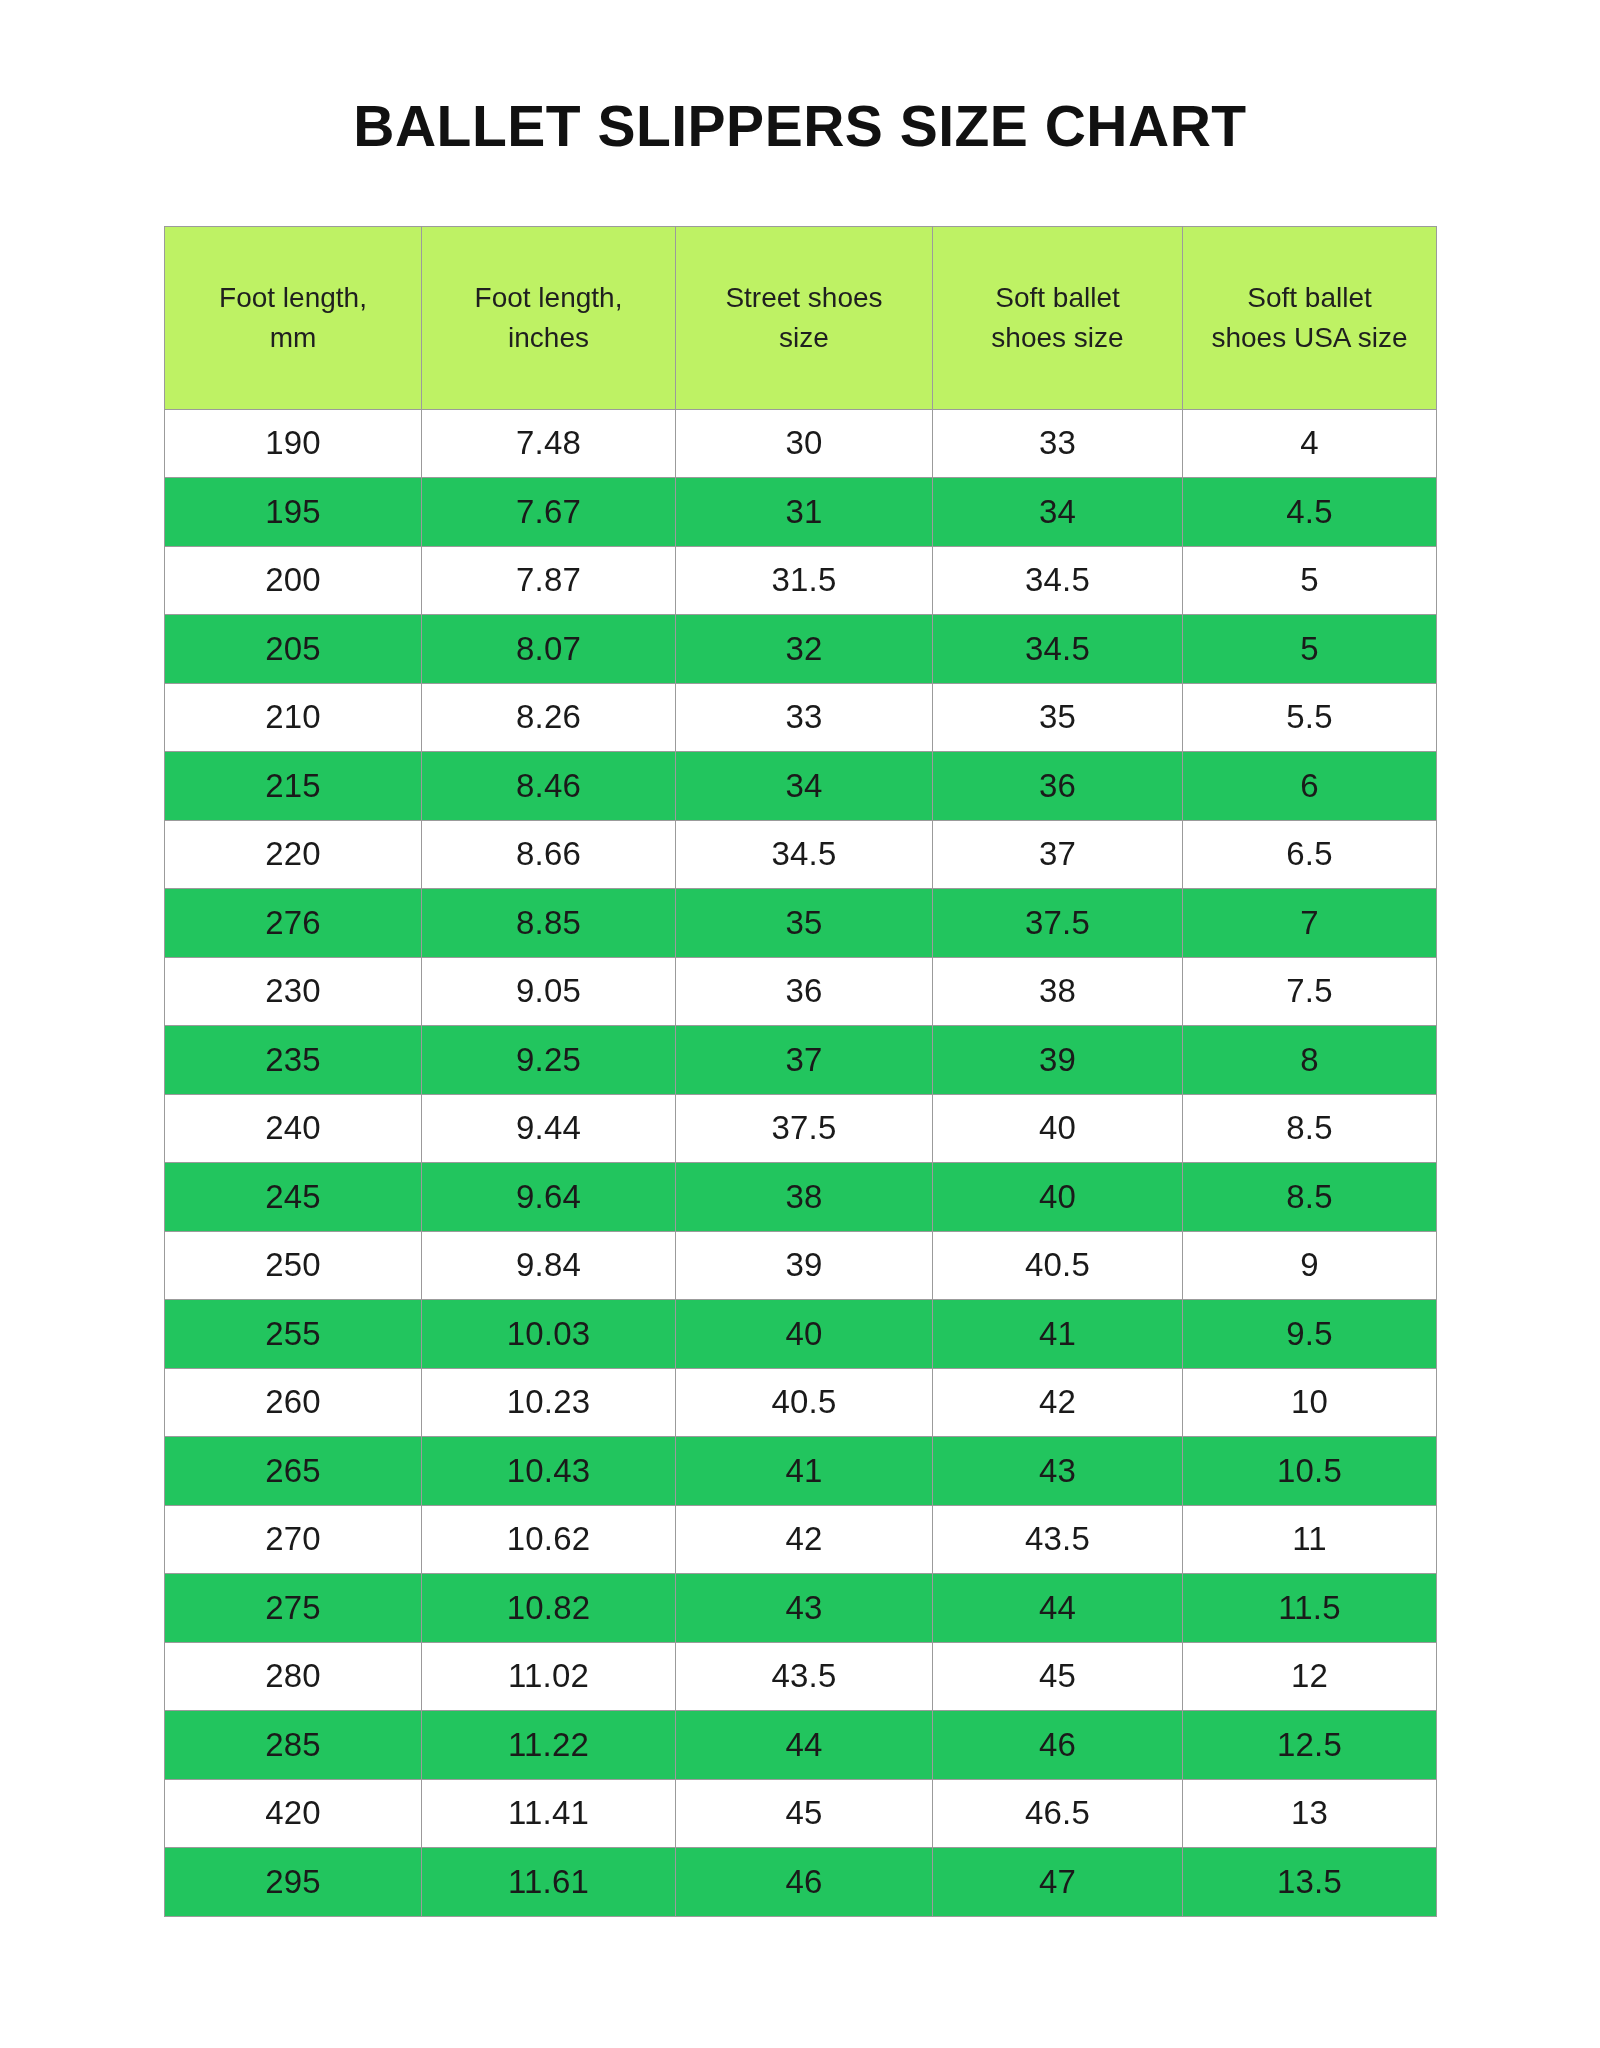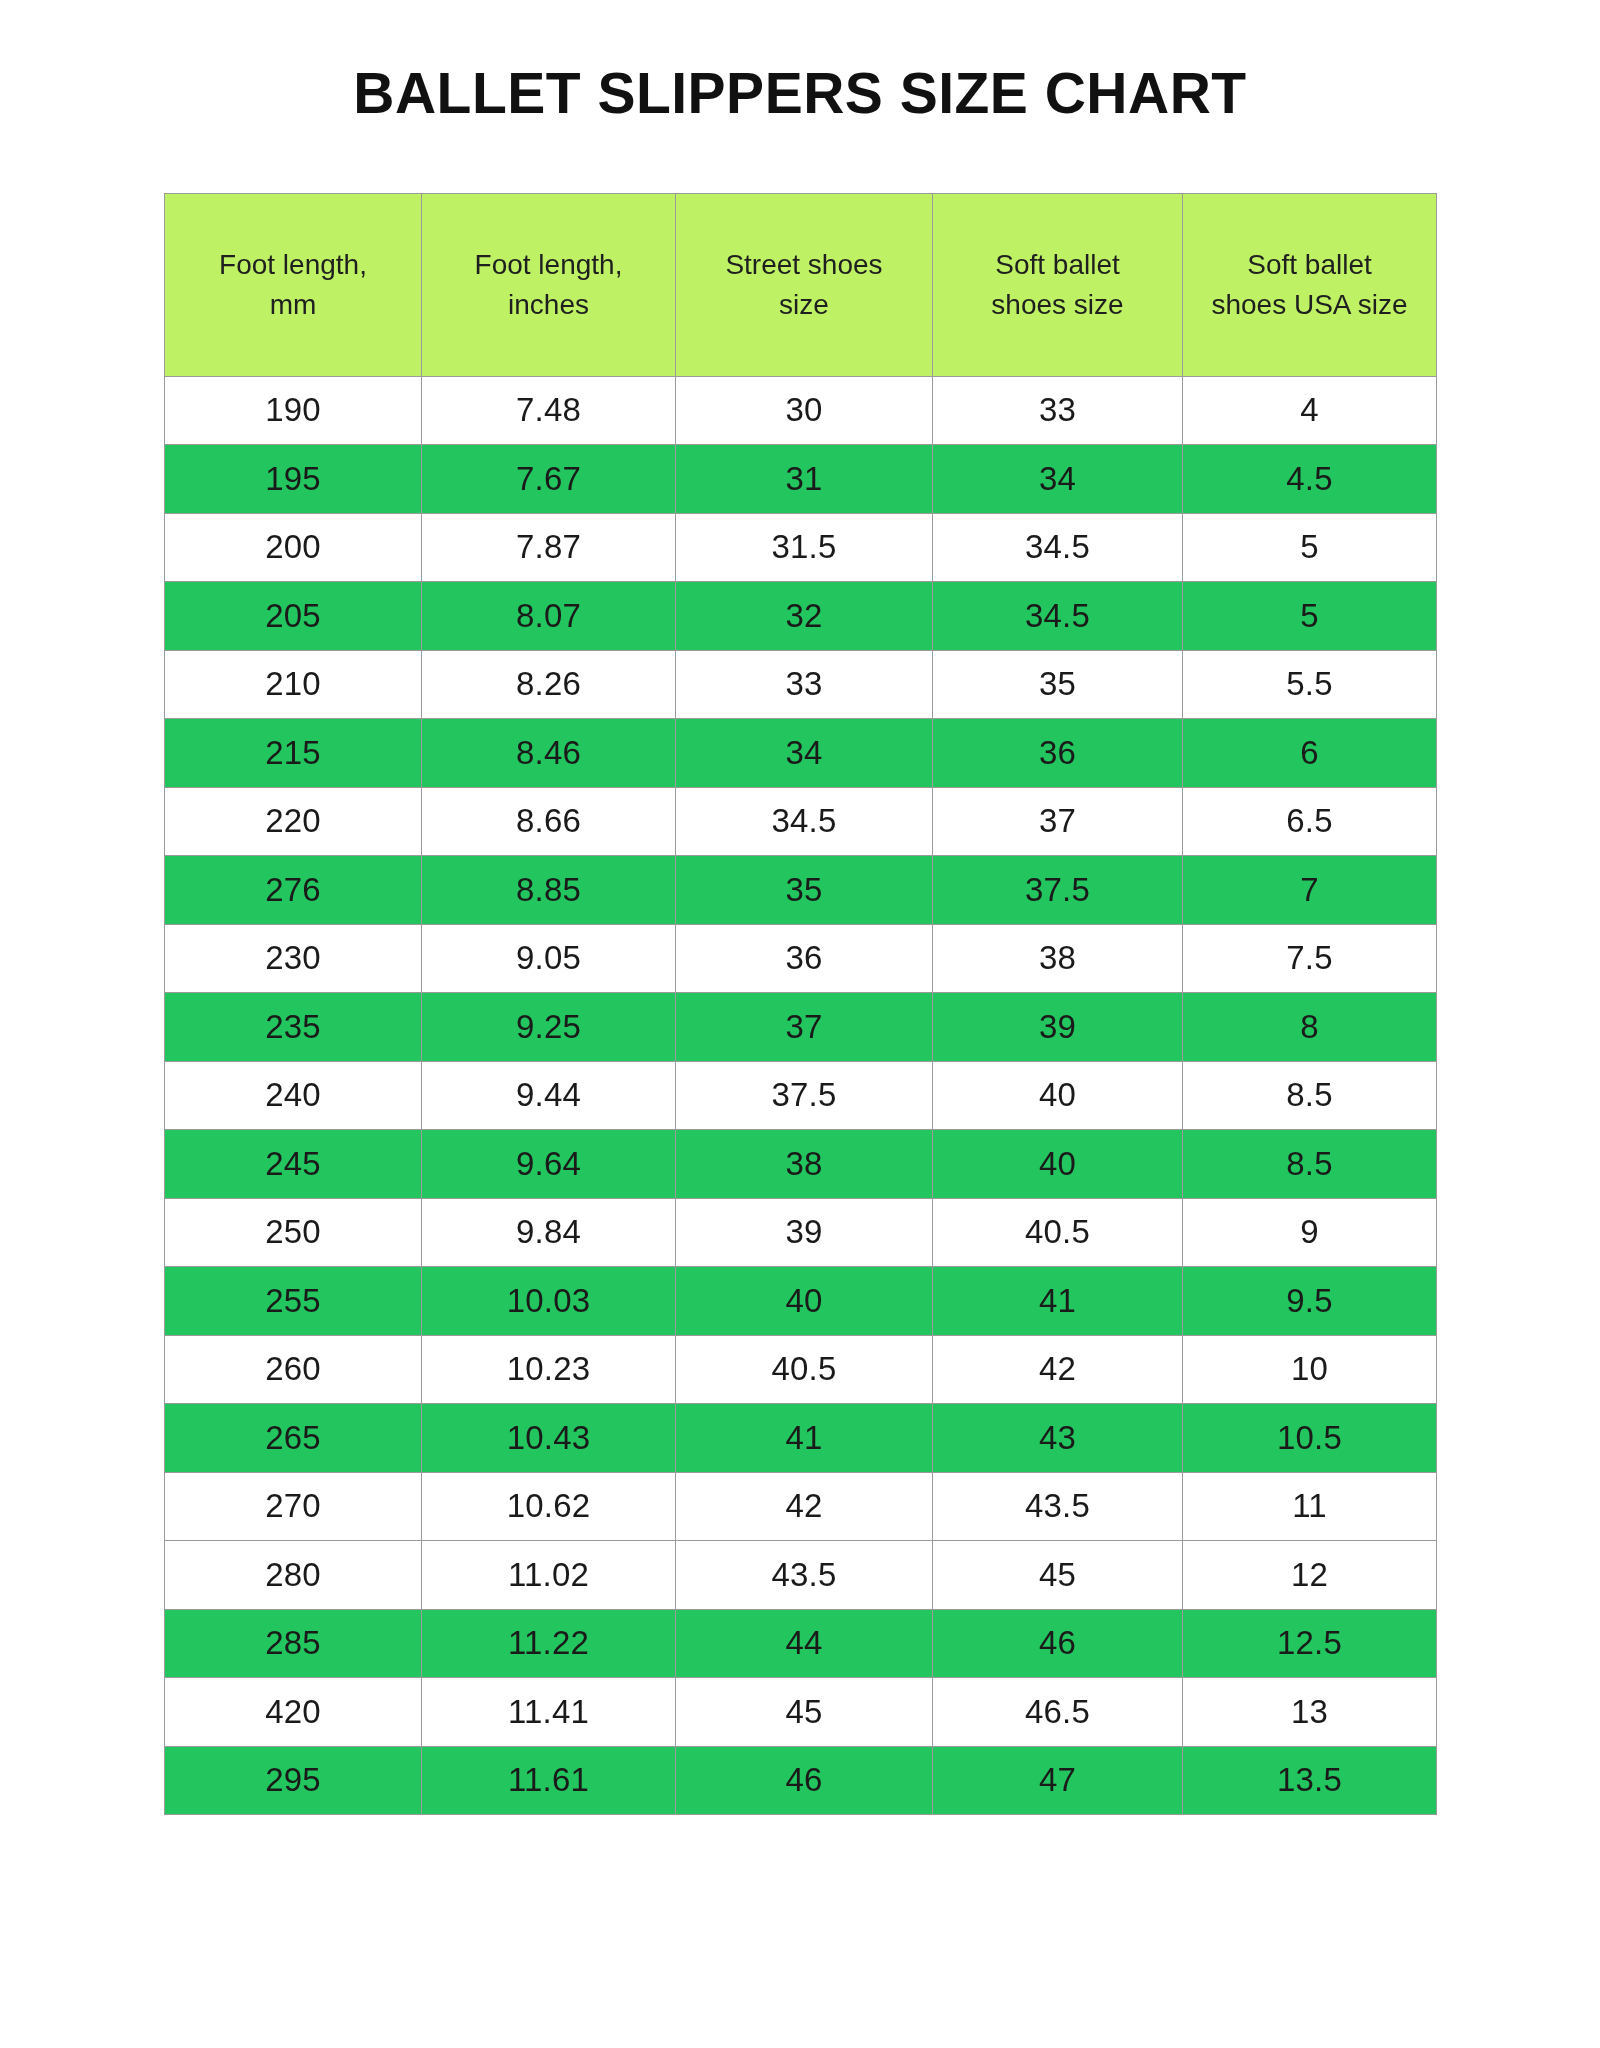--- a/index.html
+++ b/index.html
@@ -25,21 +25,21 @@
     padding: 0;
   }
 
   .chart-title {
     text-align: center;
     font-size: 57px;
     font-weight: 700;
     letter-spacing: 0.5px;
     color: #111111;
     margin: 0;
-    padding-top: 62px;
+    padding-top: 95px;
     line-height: 1.1;
     font-family: "Liberation Sans", "DejaVu Sans", sans-serif;
   }
 
   .table-wrap {
     margin: 0 auto;
     padding-top: 68px;
     width: 1272px;
   }
 
@@ -241,20 +241,27 @@
             <td>43</td>
             <td>10.5</td>
           </tr>
           <tr>
             <td>270</td>
             <td>10.62</td>
             <td>42</td>
             <td>43.5</td>
             <td>11</td>
           </tr>
+          <tr class="alt">
+            <td>275</td>
+            <td>10.82</td>
+            <td>43</td>
+            <td>44</td>
+            <td>11.5</td>
+          </tr>
           <tr>
             <td>280</td>
             <td>11.02</td>
             <td>43.5</td>
             <td>45</td>
             <td>12</td>
           </tr>
           <tr class="alt">
             <td>285</td>
             <td>11.22</td>

